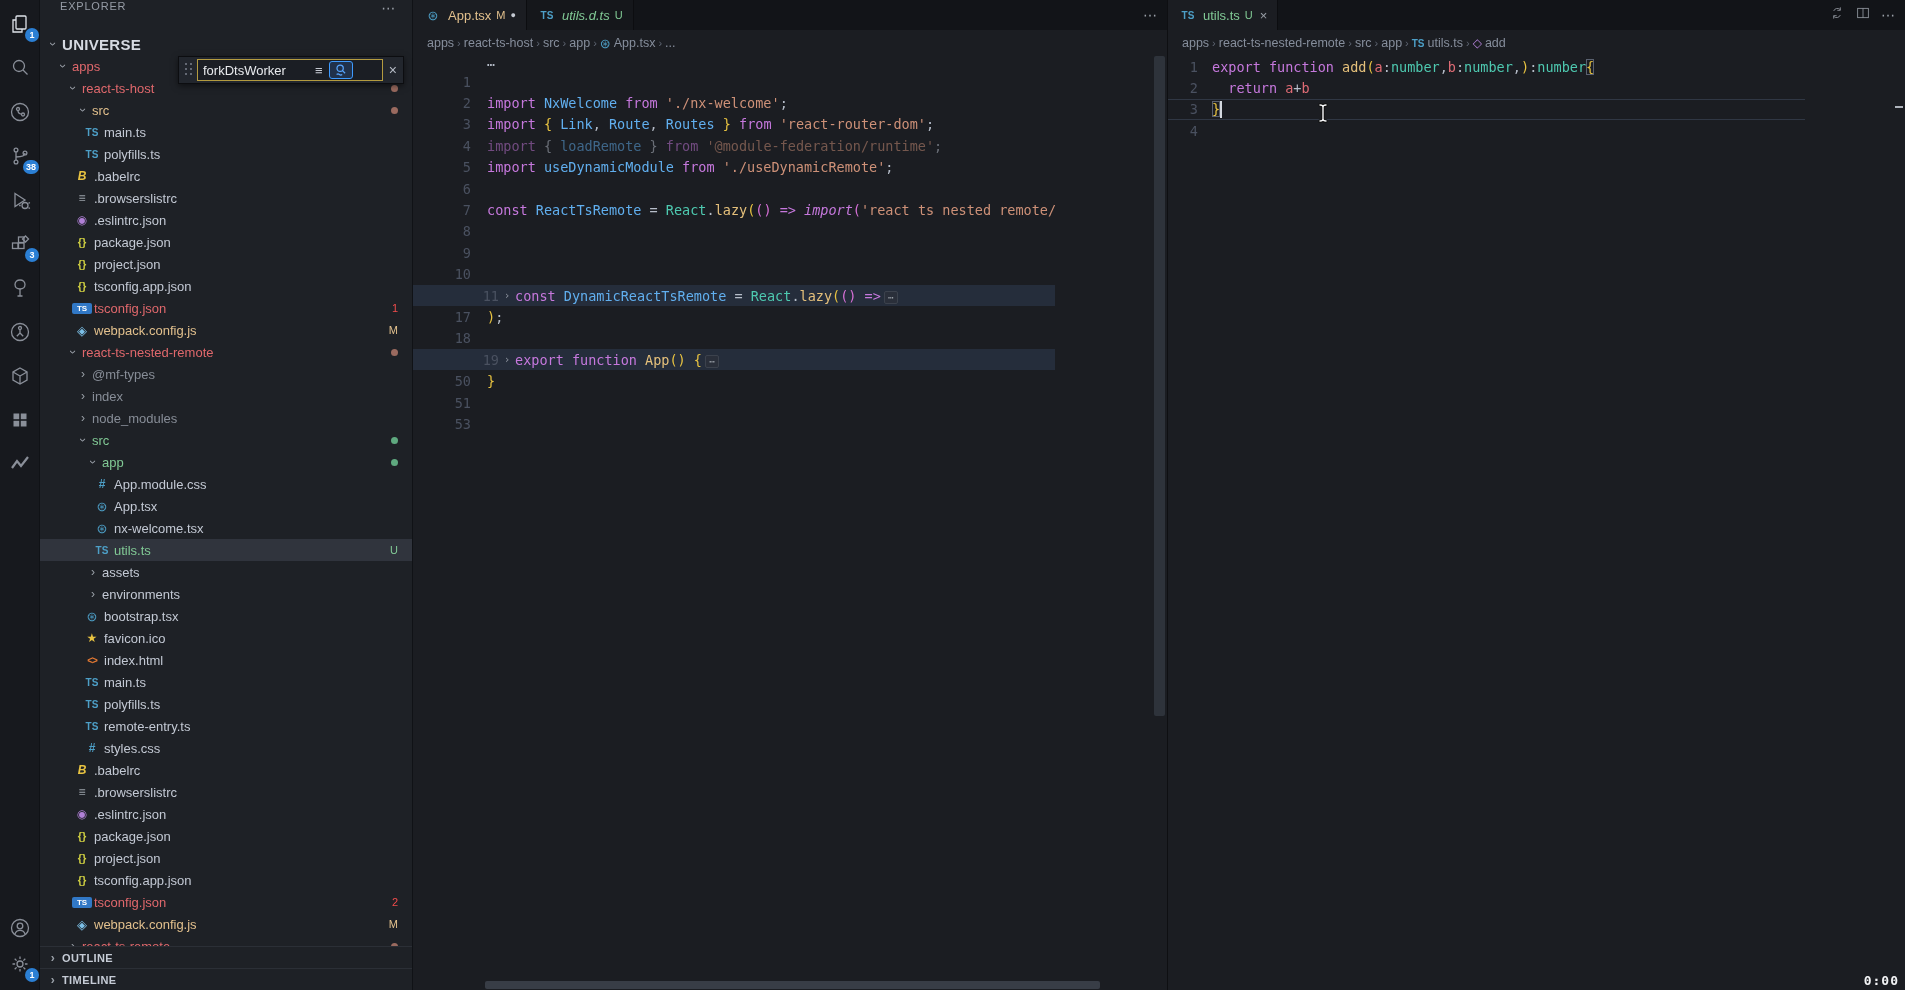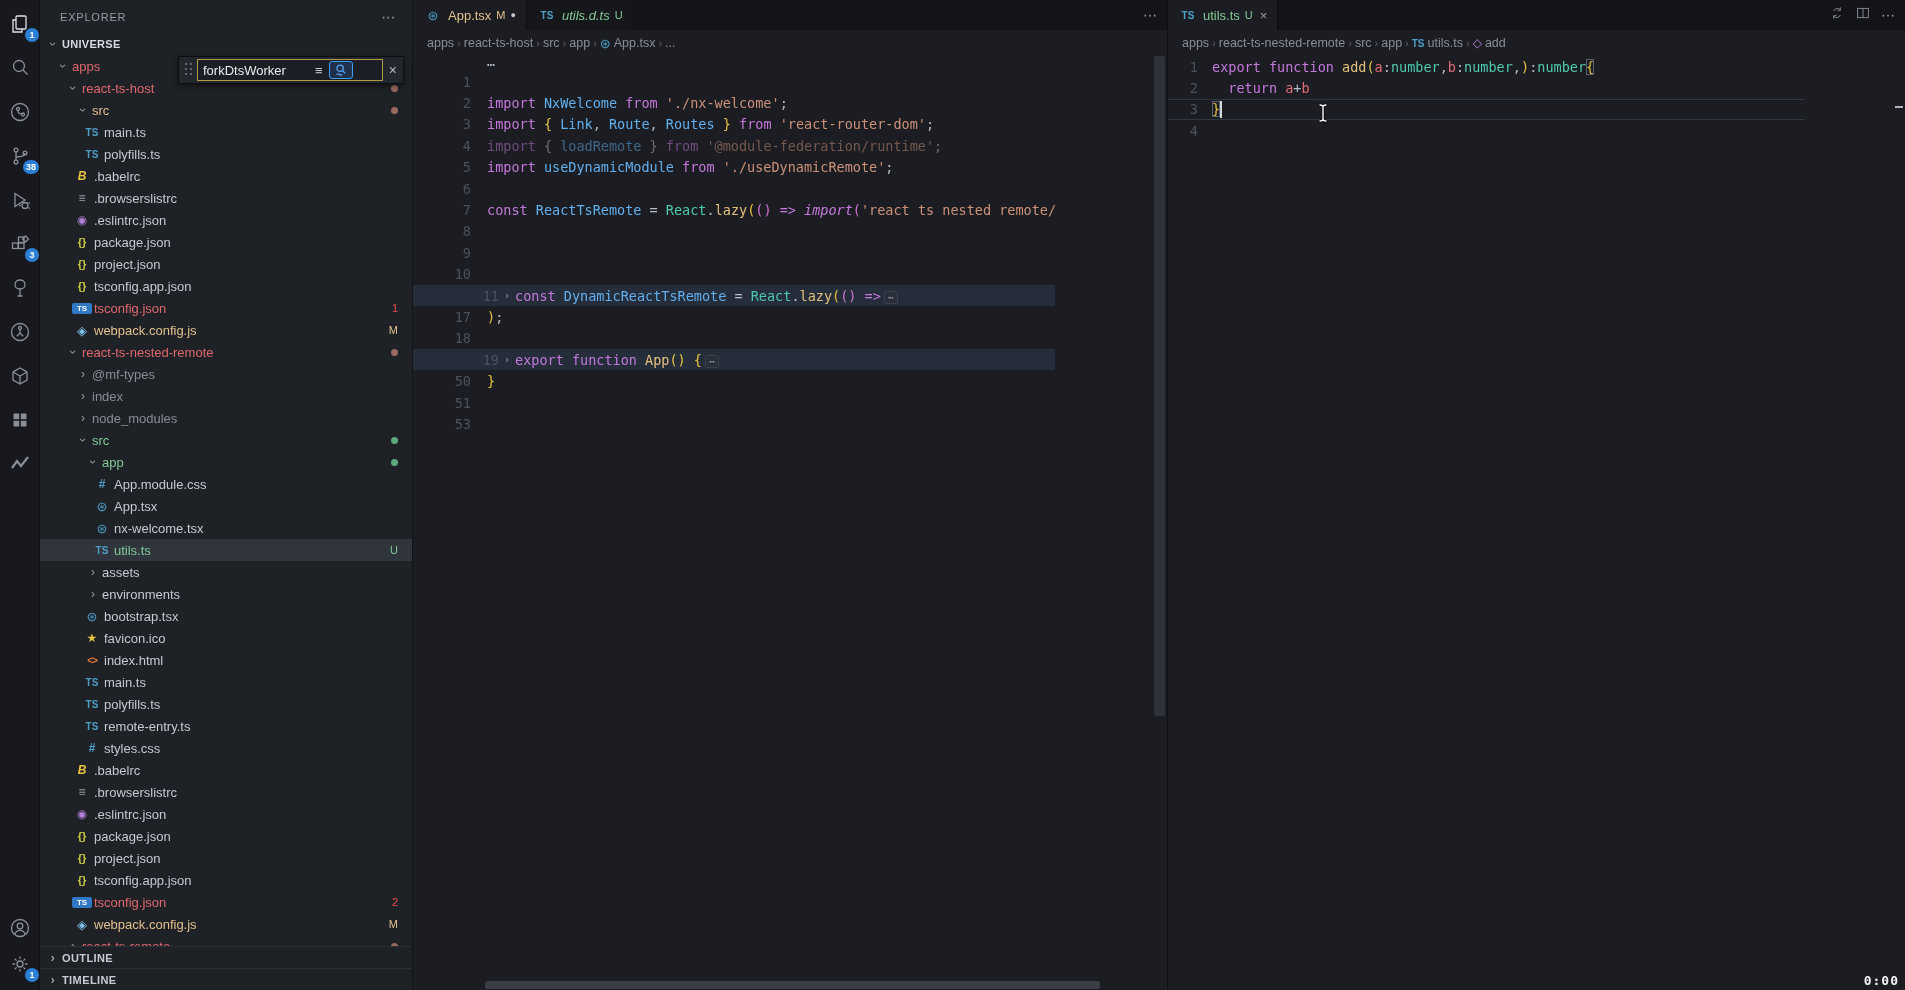--- a/index.html
+++ b/index.html
@@ -15,35 +15,35 @@
              align-items:center; justify-content:center; cursor:pointer; }
   .ab-item svg { width:24px; height:24px; stroke:#8a8f99; fill:none; stroke-width:1.3; }
   .ab-item.active svg { stroke:#dfe3ea; }
   .ab-badge { position:absolute; right:-3px; bottom:-2px; min-width:14px; height:14px;
               border-radius:8px; background:#2b7fd4; color:#fff; font-size:9px; font-weight:bold;
               display:flex; align-items:center; justify-content:center; padding:0 3px; }
 
   
   .sidebar { width:373px; flex:0 0 373px; height:100%; background:#1e2126; position:relative;
              border-right:1px solid #101216; font-size:13px; }
-  .sb-title { height:33px; display:flex; align-items:center; padding:0 10px 0 20px;
+  .sb-title { height:33px; display:flex; align-items:flex-start; padding:0 10px 0 20px;
               color:#969ca6; font-size:11px; letter-spacing:.8px; }
   .sb-title .more { margin-left:auto; color:#9aa0a8; font-size:14px; cursor:pointer; padding:0 6px; }
   .tree { position:absolute; top:33px; left:0; right:0; bottom:38px; overflow:hidden; }
   .trow { height:22px; display:flex; align-items:center; cursor:pointer; position:relative;
           white-space:nowrap; }
   .trow.selected { background:#30343d; }
   .chev { display:inline-block; width:14px; color:#9aa0a8; font-size:12px; text-align:center;
           flex:0 0 14px; }
   .chev.down { transform:rotate(90deg); }
   .ficon { display:inline-block; width:20px; text-align:center; font-size:12px; flex:0 0 20px; }
   .tlabel { padding-left:2px; color:#c3c9d4; }
   .t-error .tlabel { color:#e0686c; } .t-modified .tlabel { color:#e2c08d; }
   .t-untracked .tlabel { color:#81c995; } .t-dim .tlabel { color:#878d97; }
-  .t-bold .tlabel { color:#d6dae2; font-weight:bold; font-size:11px; letter-spacing:.3px; }
+  .t-bold .tlabel { color:#d6dae2; font-weight:bold; font-size:15px; letter-spacing:.3px; }
   .tright { position:absolute; right:14px; top:0; height:22px; display:flex; align-items:center;
             font-size:11px; }
   .dot { width:7px; height:7px; border-radius:50%; }
   .sb-bottom { position:absolute; left:0; right:0; bottom:0; }
   .sb-sec { height:22px; border-top:1px solid #2b2f36; display:flex; align-items:center;
             padding-left:6px; color:#c6ccd6; font-weight:bold; font-size:11px; letter-spacing:.4px;
             cursor:pointer; background:#1e2126; }
   .sb-sec .chev { margin-right:2px; }
 
   

